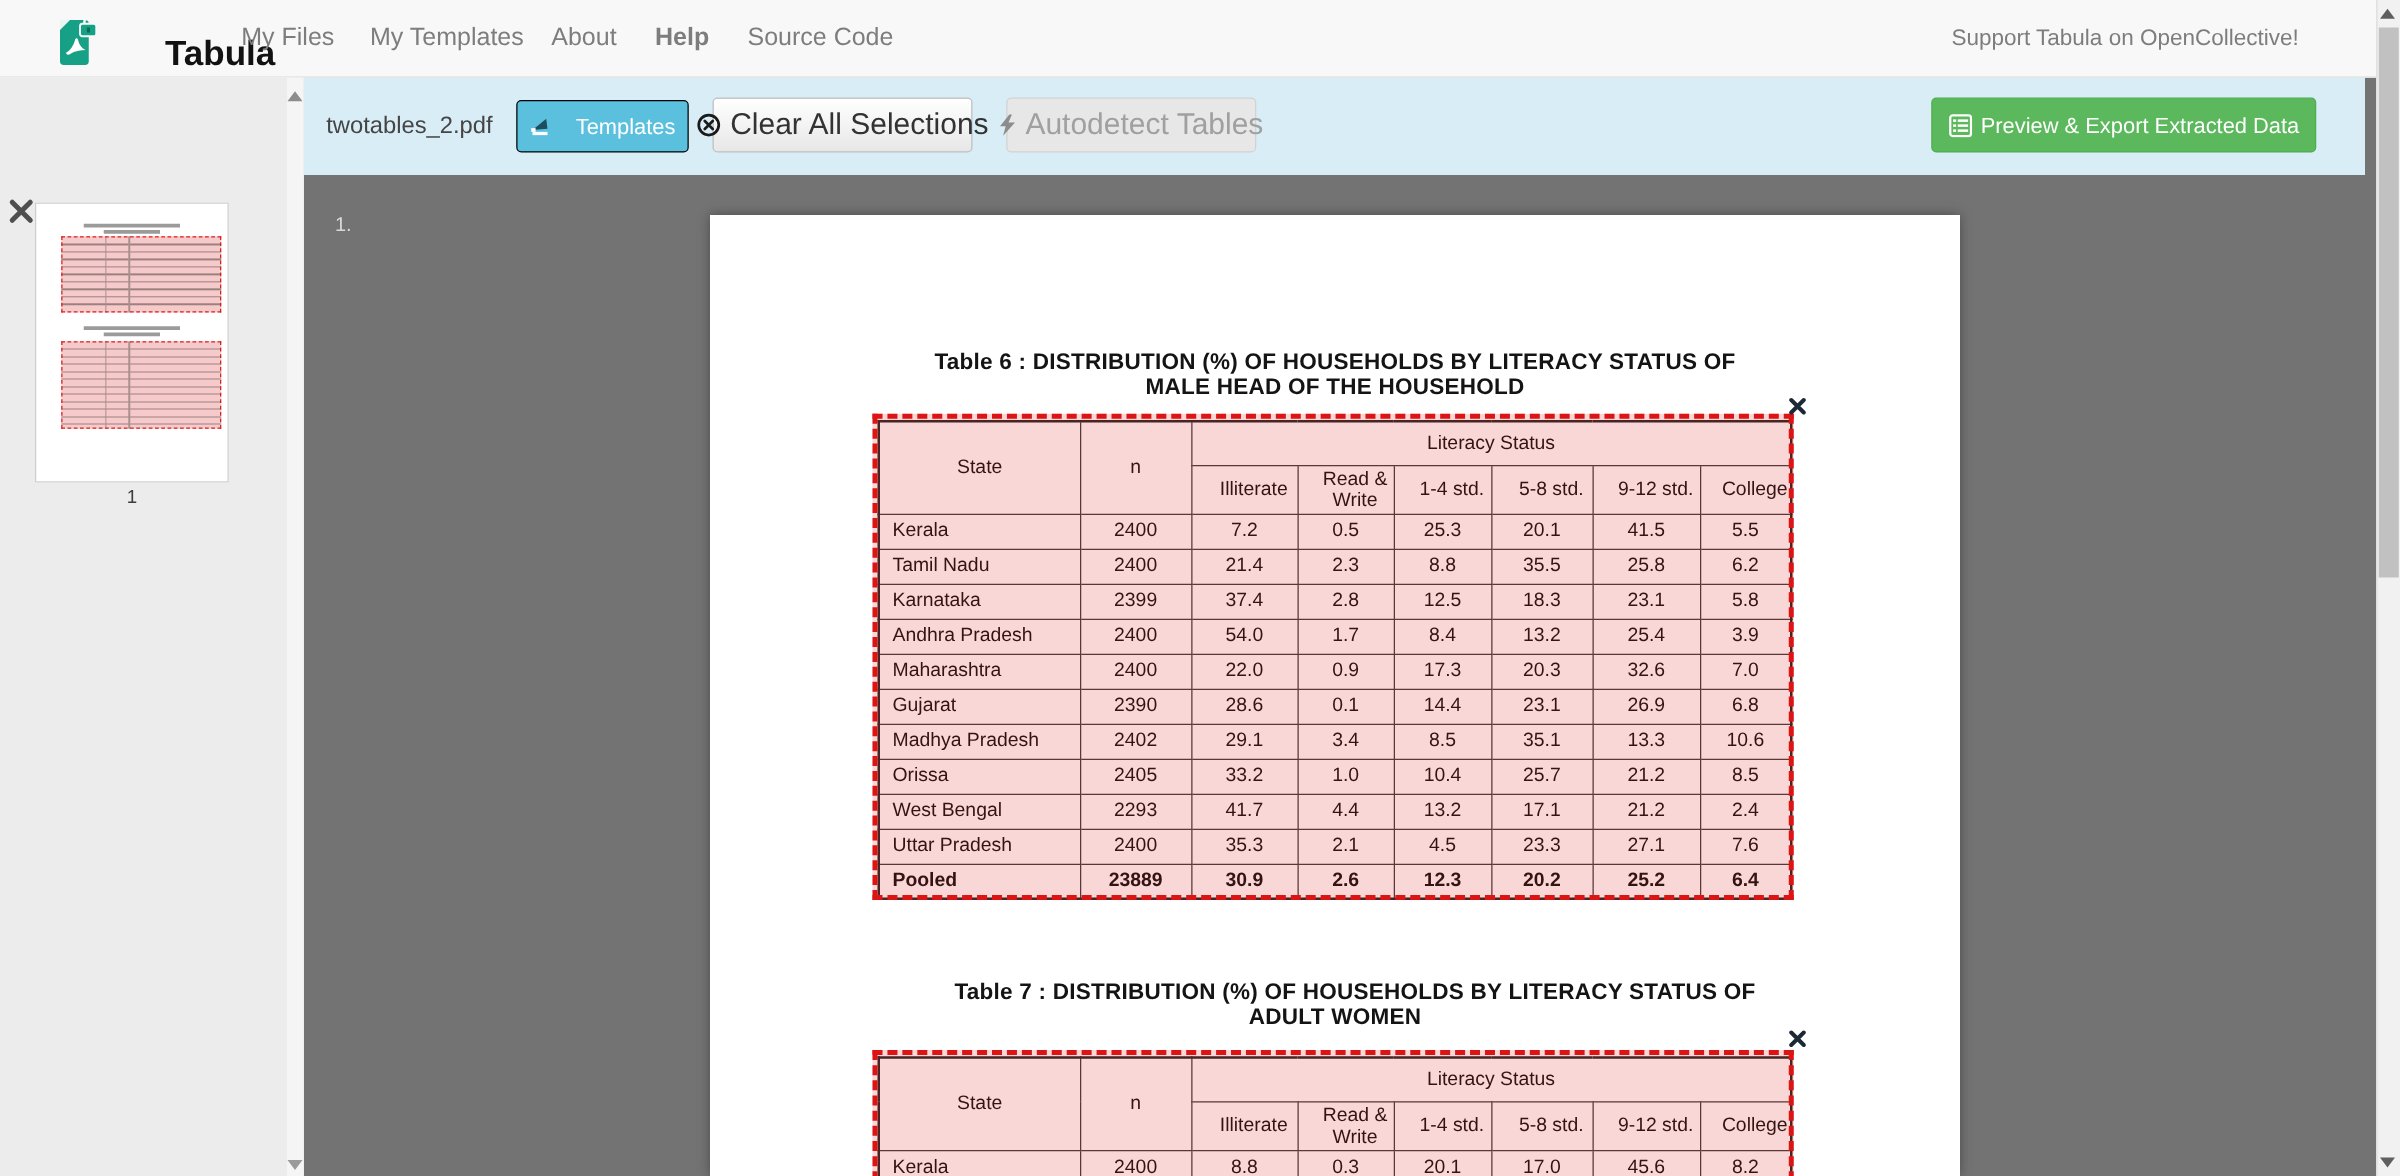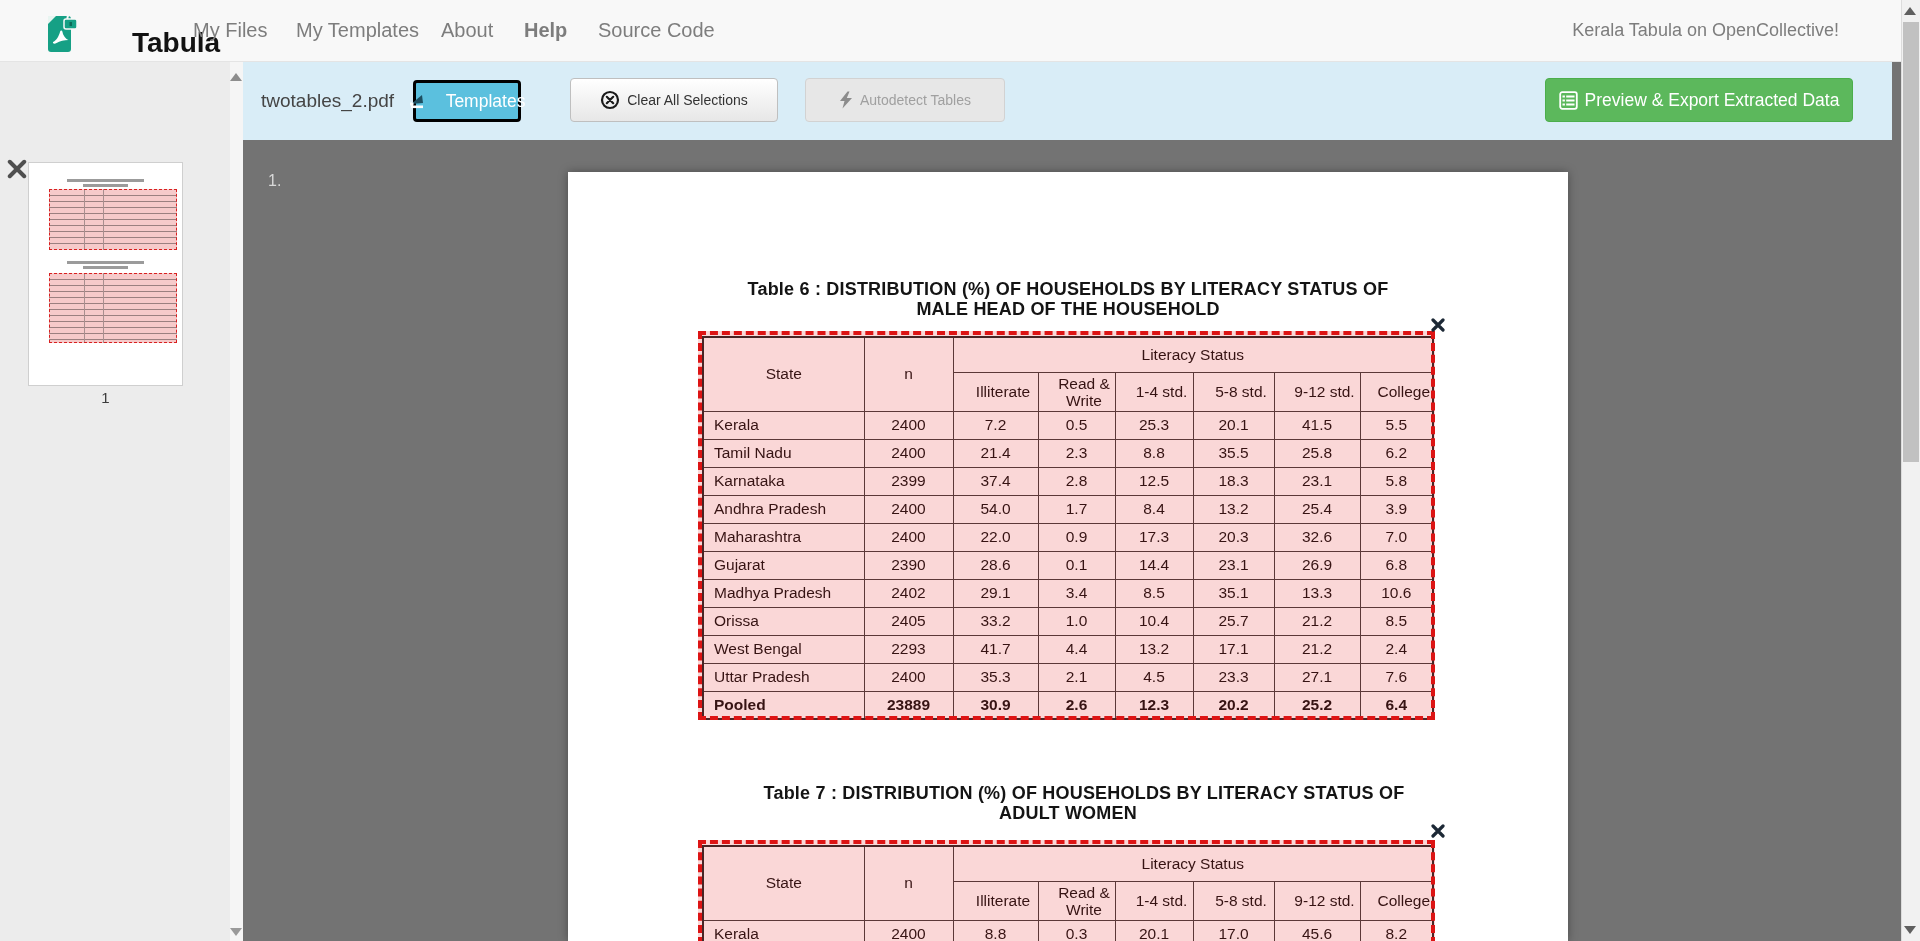--- a/index.html
+++ b/index.html
@@ -38,23 +38,23 @@
   #thumb-pagenum { left:28px; top:327px; width:155px; text-align:center;
     font-size:15px; color:#3c3c3c; }
 
   
   #main-bg { left:243px; top:62px; width:1658px; height:879px; background:#737373; }
   #toolbar { left:243px; top:62px; width:1649px; height:78px; background:#d9edf7; z-index:10; }
   #filename { left:261px; top:62px; height:78px; line-height:78px; font-size:19px;
     color:#454545; z-index:11; }
   .btn { position:absolute; z-index:11; display:flex; align-items:center;
     justify-content:center; gap:7px; border-radius:4px; cursor:pointer;
-    font-size:14px; white-space:nowrap; }
-  #btn-templates { left:413px; top:80px; width:108px; height:42px; background:#5bc0de;
-    border:3px solid #000000; color:#fff; font-size:17.5px; gap:20px; }
+    font-size:24px; white-space:nowrap; }
+  #btn-templates { left:413px; top:80px; width:138px; height:42px; background:#5bc0de;
+    border:1px solid #000000; color:#fff; font-size:17.5px; gap:20px; }
   #btn-clear { left:570px; top:78px; width:208px; height:44px;
     background:linear-gradient(#ffffff,#e7e7e7); border:1px solid #bfbfbf; color:#333; }
   #btn-autodetect { left:805px; top:78px; width:200px; height:44px; background:#e7e7e7;
     border:1px solid #d2d2d2; color:#a0a0a0; cursor:default; }
   #btn-export { left:1545px; top:78px; width:308px; height:44px; background:#5cb85c;
     border:1px solid #4cae4c; color:#fff; font-size:17.5px; }
 
   
   #viewer-pagenum { left:268px; top:172px; font-size:16px; color:#d8d8d8; z-index:2; }
   #pdf-page { left:568px; top:172px; width:1000px; height:769px; background:#fff;
@@ -105,21 +105,21 @@
     </span>
     <span id="brand-text" class="abs">Tabula</span>
   </div>
   <div id="nav-links">
       <span class="navlink abs" style="left: 193px;">My Files</span>
       <span class="navlink abs" style="left: 296px;">My Templates</span>
       <span class="navlink abs" style="left: 441px;">About</span>
       <span class="navlink abs" style="left: 524px; font-weight: bold;">Help</span>
       <span class="navlink abs" style="left: 598px;">Source Code</span>
     </div>
-  <span id="support-link" class="abs">Kerala Tabula on OpenCollective!</span>
+  <span id="support-link" class="abs">Support Tabula on OpenCollective!</span>
 </div>
 
 <div id="main-bg" class="abs"></div>
 
 <div id="sidebar" class="abs">
   <span id="page-close" class="abs">
     <svg width="20" height="20" viewBox="0 0 18 18">
       <path d="M2.5 2.5 L15.5 15.5 M15.5 2.5 L2.5 15.5" stroke="#4f4f4f" stroke-width="3.6" stroke-linecap="round"></path>
     </svg>
   </span>

